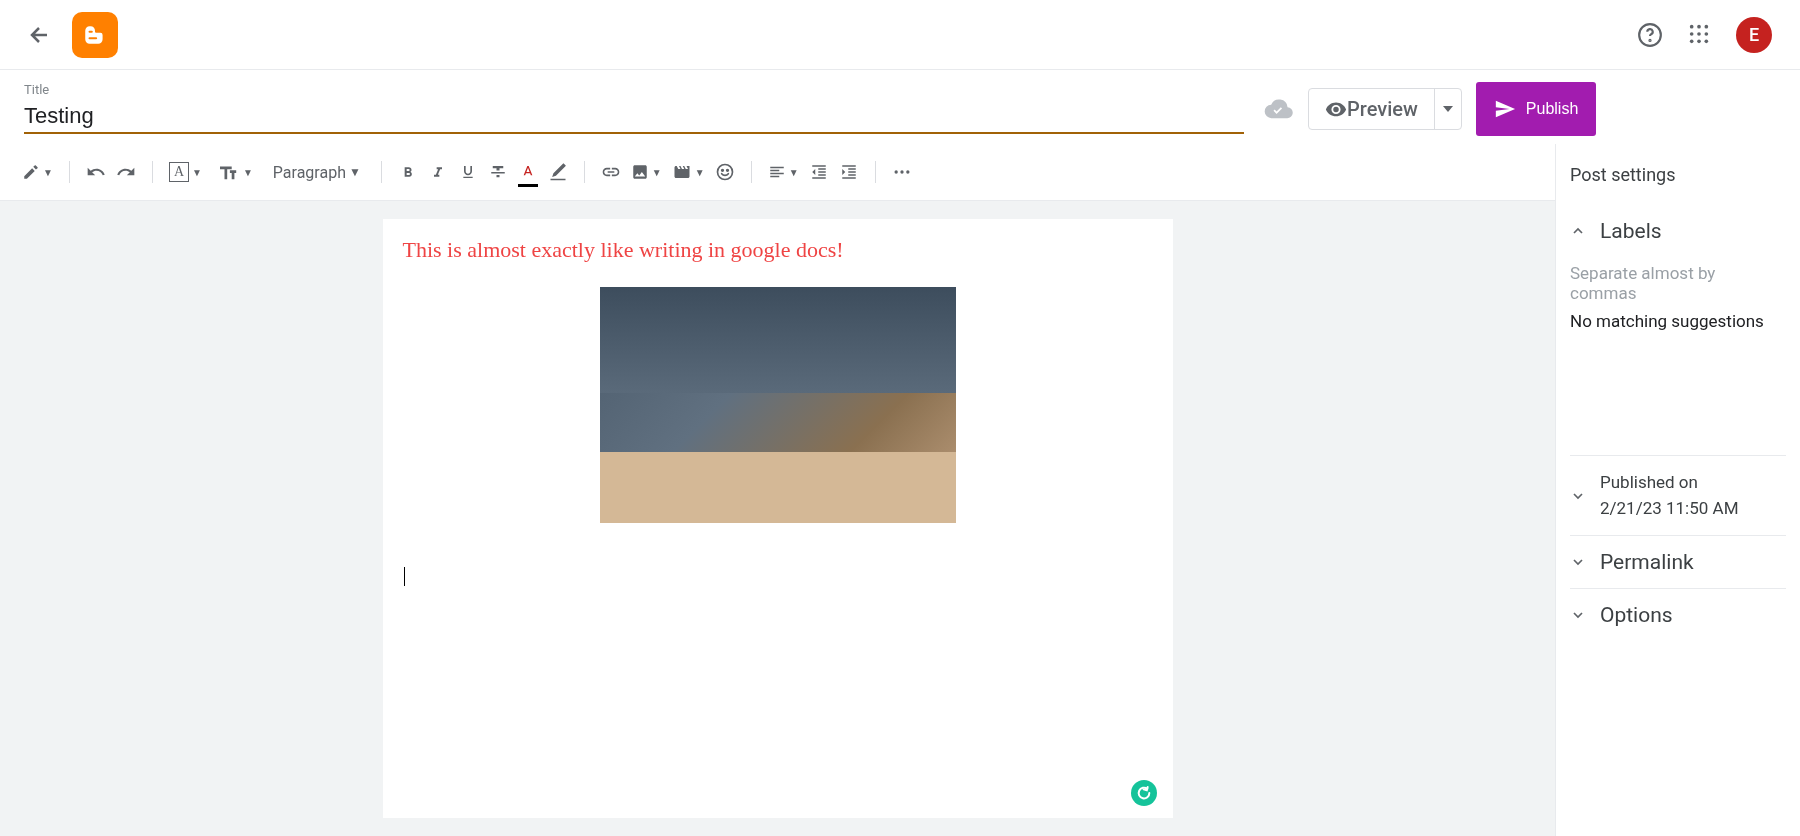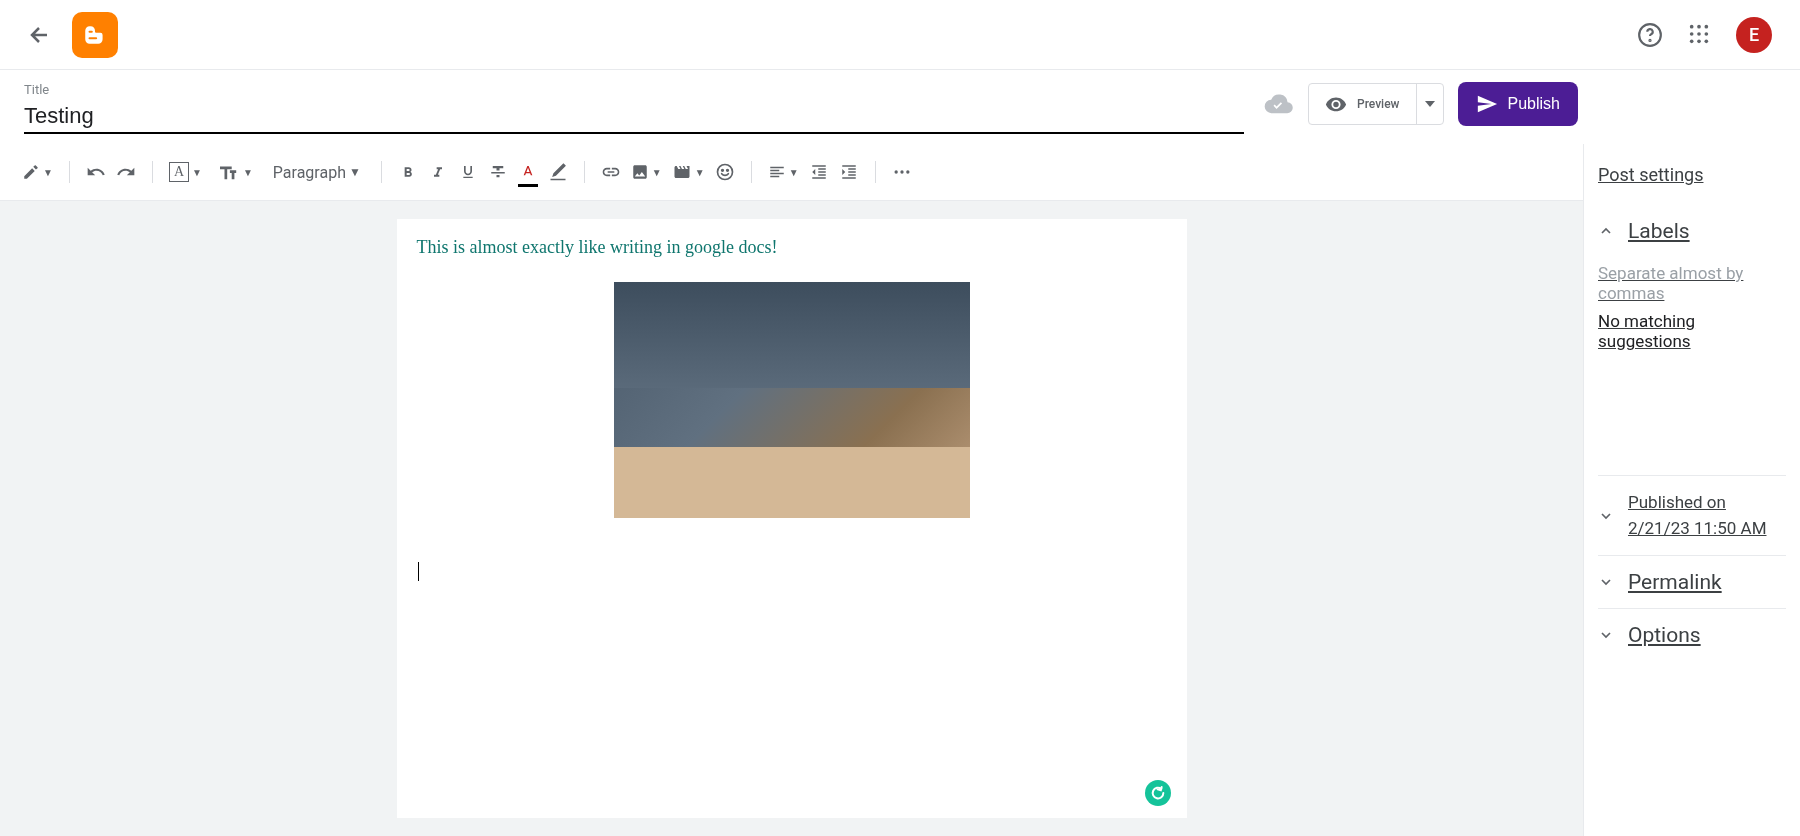--- a/index.html
+++ b/index.html
@@ -10,50 +10,50 @@
 .back-btn { width: 24px; height: 24px; display: flex; align-items: center; justify-content: center; cursor: pointer; color: #5f6368; }
 .logo { width: 46px; height: 46px; background: #ff8000; border-radius: 10px; display: flex; align-items: center; justify-content: center; }
 .header-right { margin-left: auto; display: flex; align-items: center; gap: 24px; }
 .help-btn { width: 28px; height: 28px; color: #5f6368; cursor: pointer; display: flex; align-items: center; justify-content: center; }
 .apps-btn { width: 24px; height: 24px; cursor: pointer; }
 .avatar { width: 36px; height: 36px; border-radius: 50%; background: #c5221f; color: #fff; display: flex; align-items: center; justify-content: center; font-size: 18px; font-weight: 500; cursor: pointer; }
 
 .sub-header { display: flex; align-items: flex-start; padding: 12px 10px 0 24px; height: 74px; }
 .title-wrap { flex: 1; max-width: 1220px; }
 .title-label { font-size: 13px; color: #80868b; display: block; margin-bottom: 6px; }
-.title-input { width: 100%; border: none; border-bottom: 2px solid #000000; font-size: 22px; color: #202124; outline: none; padding-bottom: 3px; background: transparent; }
+.title-input { width: 100%; border: none; border-bottom: 2px solid #a16207; font-size: 22px; color: #202124; outline: none; padding-bottom: 3px; background: transparent; }
 .title-actions { display: flex; align-items: center; gap: 14px; margin-left: 20px; padding-bottom: 10px; }
 .cloud-status { color: #bdc1c6; display: flex; align-items: center; }
 .preview-btn { display: flex; align-items: center; height: 42px; border: 1px solid #dadce0; border-radius: 4px; background: #fff; color: #5f6368; cursor: pointer; }
-.preview-main { display: flex; align-items: center; gap: 10px; padding: 0 16px; height: 100%; font-size: 12px; font-weight: 500; }
+.preview-main { display: flex; align-items: center; gap: 0; padding: 0 16px; height: 100%; font-size: 20px; font-weight: 500; }
 .preview-drop { border-left: 1px solid #dadce0; padding: 0 8px; height: 100%; display: flex; align-items: center; }
-.publish-btn { display: flex; align-items: center; gap: 10px; background: #4c1d95; color: #fff; border: none; border-radius: 8px; padding: 0 18px; height: 44px; font-size: 16px; font-weight: 500; cursor: pointer; }
+.publish-btn { display: flex; align-items: center; gap: 10px; background: #a21caf; color: #fff; border: none; border-radius: 3px; padding: 0 18px; height: 54px; font-size: 16px; font-weight: 500; cursor: pointer; }
 
 .workspace { display: flex; height: calc(100vh - 144px); }
 .editor-area { flex: 1; background: #f1f3f4; display: flex; flex-direction: column; border-right: 1px solid #e8eaed; }
 .toolbar { background: #fff; display: flex; align-items: center; padding: 14px 18px; gap: 2px; flex-wrap: wrap; border-bottom: 1px solid #e8eaed; }
 .tb-btn { min-width: 28px; height: 28px; display: flex; align-items: center; justify-content: center; color: #5f6368; cursor: pointer; border-radius: 4px; padding: 0 4px; }
 .tb-sep { width: 1px; height: 22px; background: #dadce0; margin: 0 10px; }
 .tb-drop { font-size: 10px; margin-left: 3px; color: #5f6368; }
 .tb-drop-main { font-size: 12px; margin-left: 3px; color: #5f6368; }
 .tb-text { font-size: 16px; color: #5f6368; cursor: pointer; display: flex; align-items: center; padding: 0 8px; }
 .font-box { border: 1px solid #5f6368; padding: 1px 4px; font-size: 14px; font-weight: 500; color: #5f6368; font-family: serif; }
 .text-color-btn { position: relative; }
 .text-color-underline { position: absolute; bottom: -1px; left: 4px; right: 4px; height: 3px; background: #000; }
 
 .canvas { flex: 1; overflow: auto; display: flex; justify-content: center; padding: 18px 0; position: relative; }
 .doc { width: 790px; background: #fff; min-height: 560px; padding: 18px 20px; position: relative; }
-.doc-text { font-family: Georgia, serif; font-size: 18px; color: #0f766e; margin-bottom: 24px; }
+.doc-text { font-family: Georgia, serif; font-size: 22px; color: #ef4444; margin-bottom: 24px; }
 .doc-image { display: block; margin: 14px auto; width: 356px; height: 236px; background: linear-gradient(135deg, #4a5a6a 0%, #607080 40%, #8a7050 70%, #c0a080 100%); position: relative; overflow: hidden; }
 .doc-image::before { content: ''; position: absolute; top: 0; left: 0; right: 0; height: 45%; background: linear-gradient(180deg, #3d4d5d 0%, #5a6a7a 100%); }
 .doc-image::after { content: ''; position: absolute; bottom: 0; left: 0; right: 0; height: 30%; background: #d4b896; }
 .cursor-line { font-family: Georgia, serif; font-size: 20px; color: #000; margin-top: 40px; }
 .grammarly { position: absolute; bottom: 12px; right: 16px; width: 26px; height: 26px; background: #15c39a; border-radius: 50%; display: flex; align-items: center; justify-content: center; color: #fff; font-weight: bold; }
 
-.sidebar { width: 216px; padding: 20px 14px 0 14px; overflow-y: auto; text-decoration: underline; }
+.sidebar { width: 244px; padding: 20px 14px 0 14px; overflow-y: auto; }
 .sidebar-title { font-size: 18px; color: #3c4043; font-weight: 400; margin-bottom: 20px; }
 .section { border-bottom: 1px solid #e8eaed; padding: 14px 0; }
 .section-head { display: flex; align-items: center; gap: 14px; cursor: pointer; color: #3c4043; }
 .section-label { font-size: 21px; }
 .chev { width: 16px; height: 16px; color: #5f6368; }
 .labels-input { margin-top: 20px; }
 .labels-placeholder { font-size: 17px; color: #9aa0a6; margin-bottom: 8px; }
 .labels-suggestion { font-size: 17px; color: #202124; margin-bottom: 110px; }
 .pub-date { font-size: 17px; line-height: 1.5; }
 

